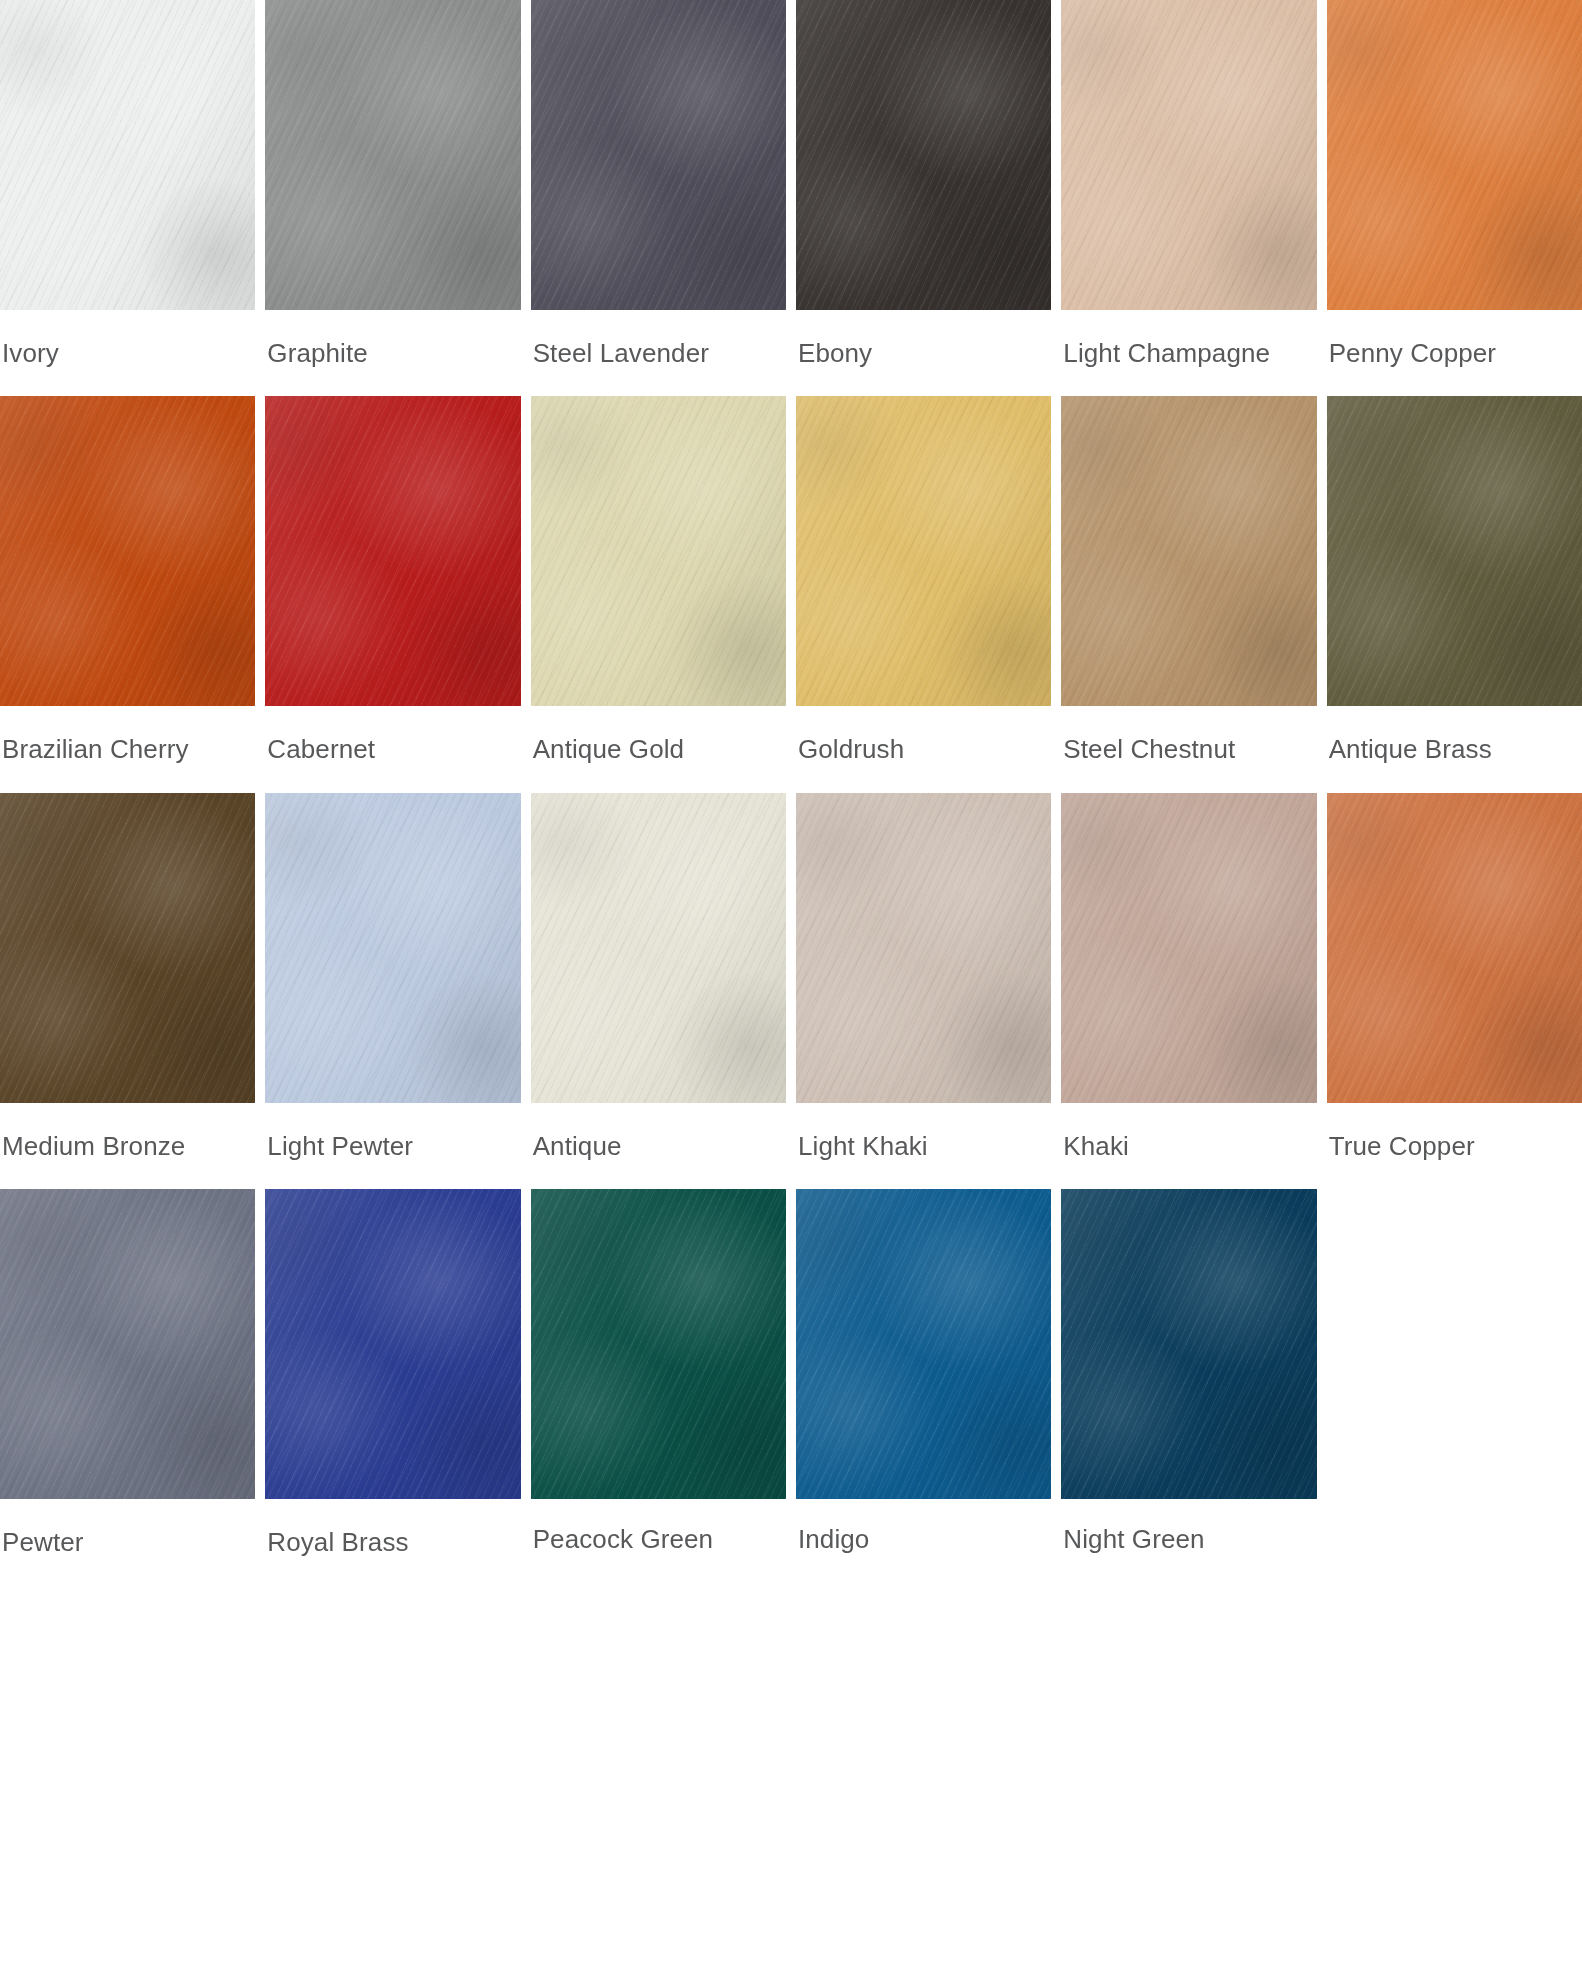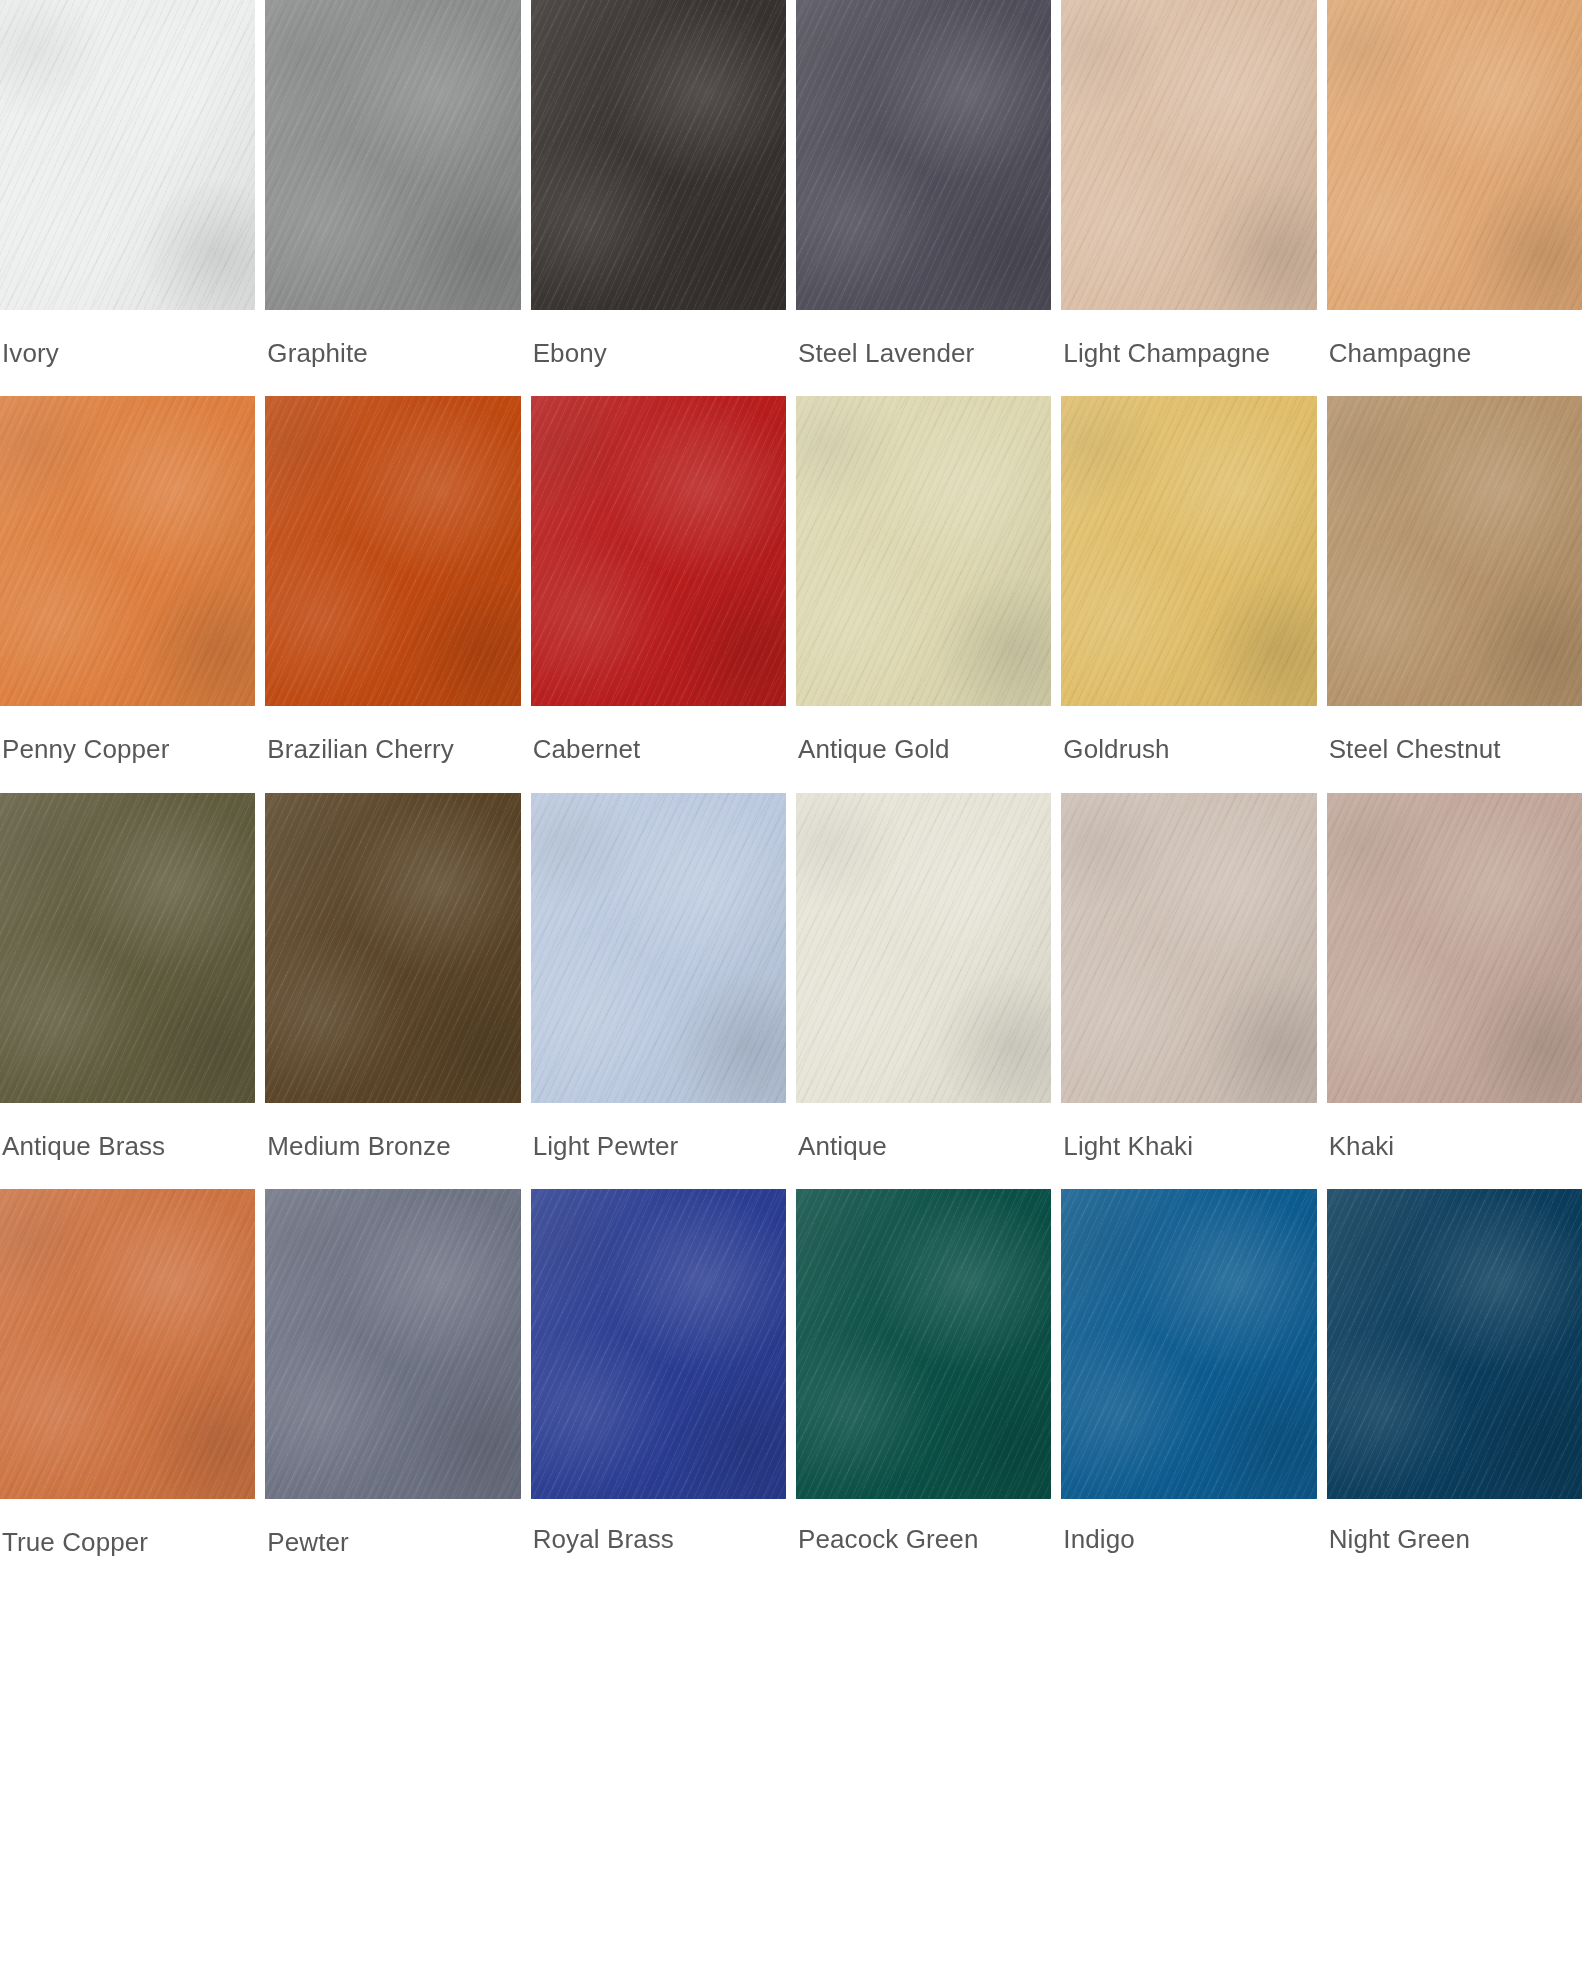--- a/index.html
+++ b/index.html
@@ -138,56 +138,47 @@
     <div class="swatch-cell">
       <div class="swatch-chip" style="background-color: rgb(138, 141, 139);">
         <div class="tex-a"></div>
         <div class="tex-b"></div>
         <div class="tex-c"></div>
         <div class="tex-d"></div>
       </div>
       <div class="swatch-label">Graphite</div>
     </div>
     <div class="swatch-cell">
+      <div class="swatch-chip" style="background-color: rgb(80, 78, 90);">
+        <div class="tex-a"></div>
+        <div class="tex-b"></div>
+        <div class="tex-c"></div>
+        <div class="tex-d"></div>
+      </div>
+      <div class="swatch-label">Steel Lavender</div>
+    </div>
+    <div class="swatch-cell">
       <div class="swatch-chip" style="background-color: rgb(55, 50, 47);">
         <div class="tex-a"></div>
         <div class="tex-b"></div>
         <div class="tex-c"></div>
         <div class="tex-d"></div>
       </div>
       <div class="swatch-label">Ebony</div>
     </div>
     <div class="swatch-cell">
-      <div class="swatch-chip" style="background-color: rgb(80, 78, 90);">
-        <div class="tex-a"></div>
-        <div class="tex-b"></div>
-        <div class="tex-c"></div>
-        <div class="tex-d"></div>
-      </div>
-      <div class="swatch-label">Steel Lavender</div>
-    </div>
-    <div class="swatch-cell">
       <div class="swatch-chip" style="background-color: rgb(220, 191, 167);">
         <div class="tex-a"></div>
         <div class="tex-b"></div>
         <div class="tex-c"></div>
         <div class="tex-d"></div>
       </div>
       <div class="swatch-label">Light Champagne</div>
     </div>
     <div class="swatch-cell">
-      <div class="swatch-chip" style="background-color: rgb(224, 168, 116);">
-        <div class="tex-a"></div>
-        <div class="tex-b"></div>
-        <div class="tex-c"></div>
-        <div class="tex-d"></div>
-      </div>
-      <div class="swatch-label">Champagne</div>
-    </div>
-    <div class="swatch-cell">
       <div class="swatch-chip" style="background-color: rgb(222, 127, 63);">
         <div class="tex-a"></div>
         <div class="tex-b"></div>
         <div class="tex-c"></div>
         <div class="tex-d"></div>
       </div>
       <div class="swatch-label">Penny Copper</div>
     </div>
     <div class="swatch-cell">
       <div class="swatch-chip" style="background-color: rgb(192, 73, 16);">

